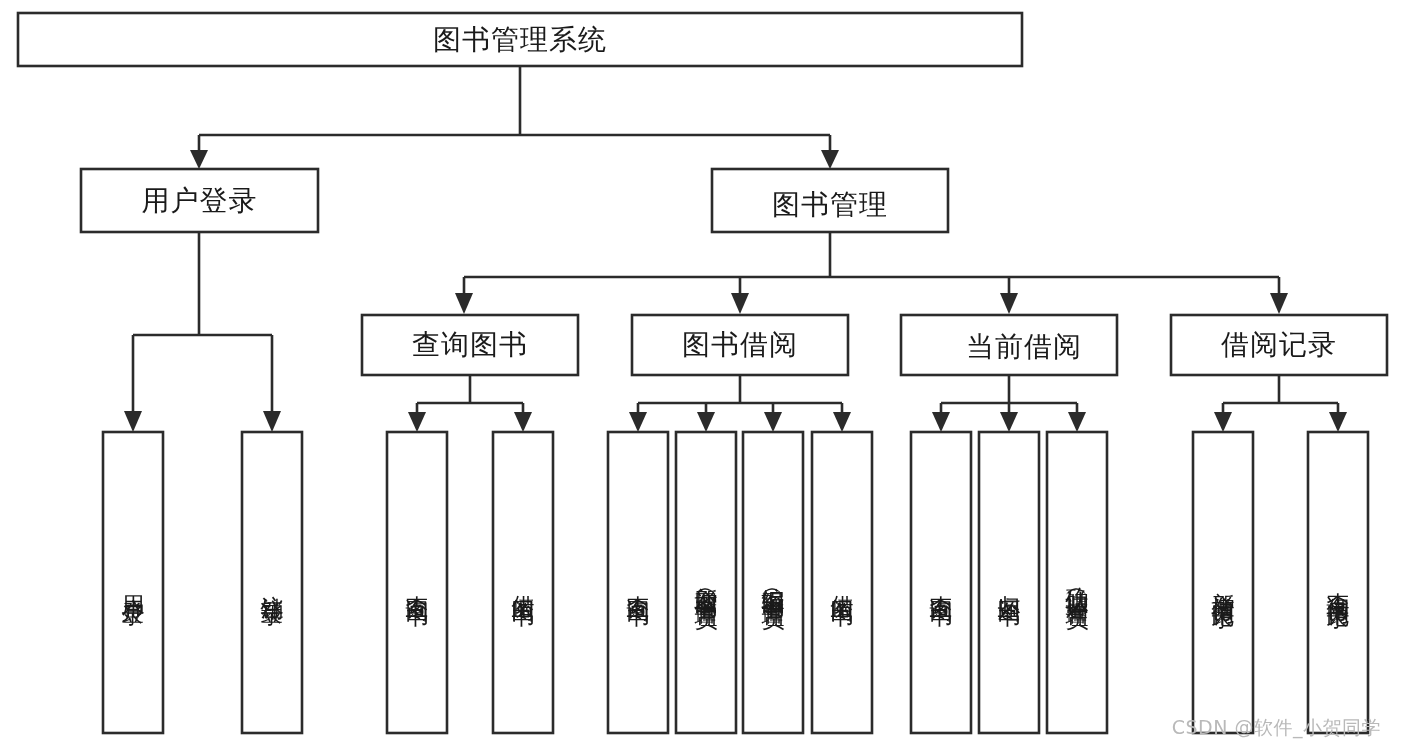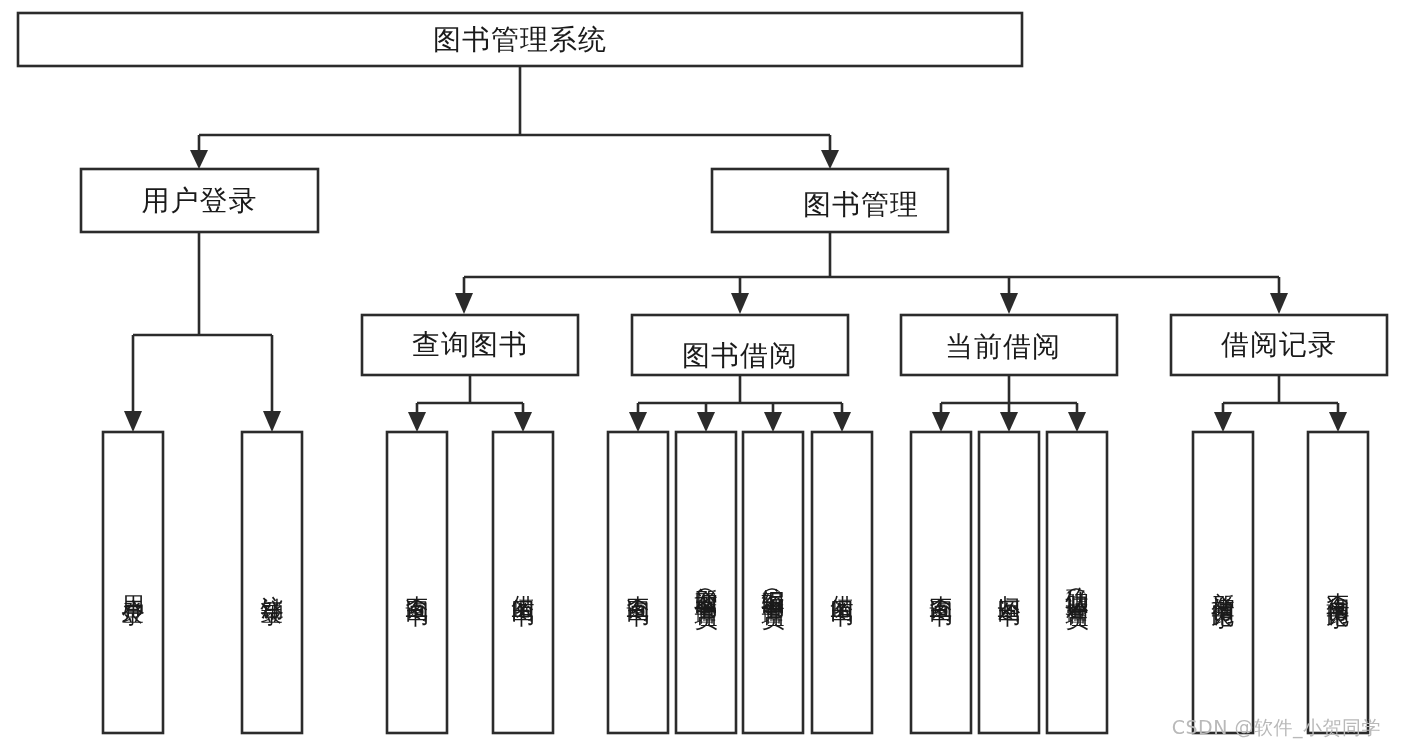--- a/index.html
+++ b/index.html
@@ -194,31 +194,31 @@
 
   </svg>
 
   <div class="hlabel-wrap" style="left:18px; top:13px; width:1004px; height:53px;">
     <span class="hlabel-text">图书管理系统</span>
   </div>
 
   <div class="hlabel-wrap" style="left:81px; top:169px; width:237px; height:63px;">
     <span class="hlabel-text">用户登录</span>
   </div>
-  <div class="hlabel-wrap" style="left:712px; top:169px; width:236px; height:71px;margin-left:31px;">
+  <div class="hlabel-wrap" style="left:712px; top:169px; width:236px; height:71px;">
     <span class="hlabel-text">图书管理</span>
   </div>
 
   <div class="hlabel-wrap" style="left:362px; top:315px; width:216px; height:60px;">
     <span class="hlabel-text">查询图书</span>
   </div>
-  <div class="hlabel-wrap" style="left:632px; top:315px; width:216px; height:60px;align-items:flex-end;">
+  <div class="hlabel-wrap" style="left:632px; top:315px; width:216px; height:60px;">
     <span class="hlabel-text">图书借阅</span>
   </div>
-  <div class="hlabel-wrap" style="left:895px; top:315px; width:216px; height:64px;">
+  <div class="hlabel-wrap" style="left:916px; top:315px; width:216px; height:64px;">
     <span class="hlabel-text">当前借阅</span>
   </div>
   <div class="hlabel-wrap" style="left:1171px; top:315px; width:216px; height:60px;">
     <span class="hlabel-text">借阅记录</span>
   </div>
 
   <div class="vlabel-wrap" style="left:103px; top:432px; width:60px; height:301px;">
     <span class="vlabel-text">用户登录</span>
   </div>
   <div class="vlabel-wrap" style="left:242px; top:432px; width:60px; height:301px;">

